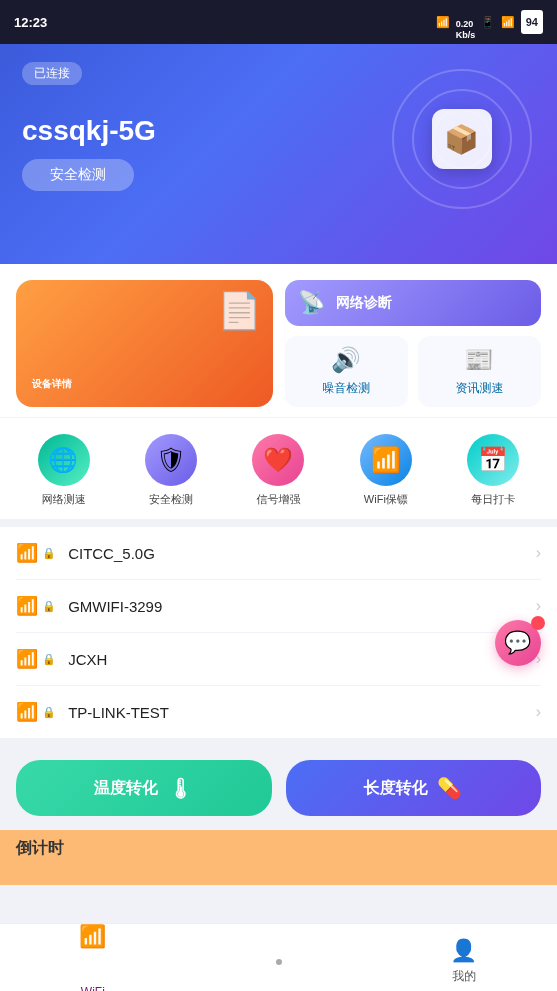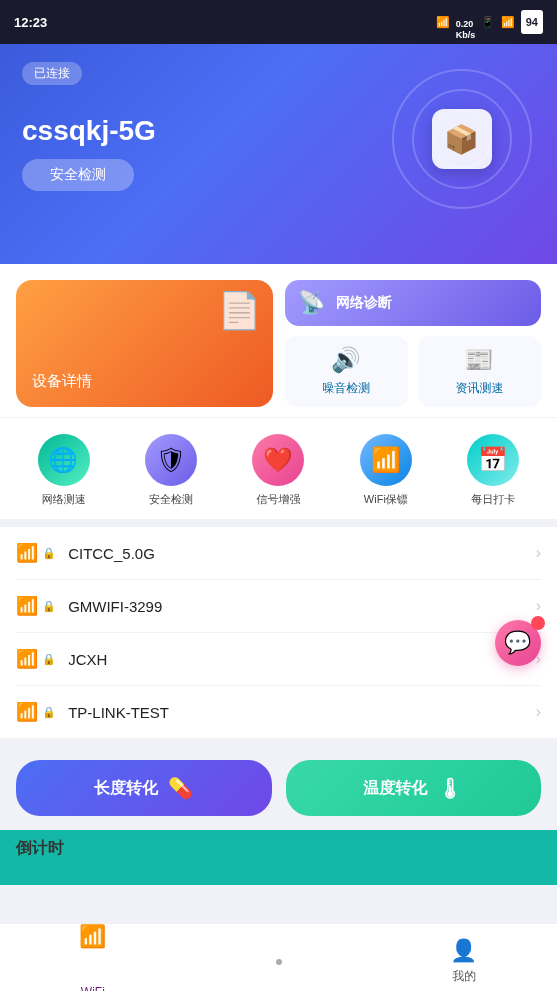--- a/index.html
+++ b/index.html
@@ -134,22 +134,22 @@
     }
     .quick-card-left .doc-icon {
       position: absolute;
       top: 10px;
       right: 10px;
       font-size: 36px;
       opacity: 0.8;
     }
     .quick-card-left-label {
       color: white;
-      font-size: 15px;
-      font-weight: 400;
+      font-size: 10px;
+      font-weight: 700;
     }
     .quick-card-right {
       display: flex;
       flex-direction: column;
       gap: 10px;
     }
     .net-diag-card {
       background: linear-gradient(135deg, #a29bfe, #6c5ce7);
       border-radius: 14px;
       padding: 10px 14px;
@@ -271,21 +271,21 @@
       justify-content: center;
       gap: 10px;
       cursor: pointer;
     }
     .btn-blue { background: linear-gradient(135deg, #4c6ef5, #7048e8); }
     .btn-teal { background: linear-gradient(135deg, #38d9a9, #20c997); }
     .btn-icon { font-size: 20px; }
 
     
     .countdown-section {
-      background: #14b8a6;
+      background: #fdba74;
       padding: 8px 16px 16px;
       font-family: Liberation Mono, monospace;
     }
     .countdown-label {
       font-size: 16px;
       font-weight: 600;
       color: #333;
       margin-bottom: 10px;
     }
 
@@ -454,28 +454,28 @@
     <div class="wifi-icon-wrap">
       <span class="wifi-sym">📶</span>
       <span class="lock-sym">🔒</span>
     </div>
     <span class="wifi-name">TP-LINK-TEST</span>
     <span class="chevron">›</span>
   </div>
 </div>
 
 <div class="bottom-btns">
+  <button class="conv-btn btn-teal">
+    <span>温度转化</span>
+    <span class="btn-icon">🌡</span>
+  </button>
   <button class="conv-btn btn-blue">
     <span>长度转化</span>
     <span class="btn-icon">💊</span>
   </button>
-  <button class="conv-btn btn-teal">
-    <span>温度转化</span>
-    <span class="btn-icon">🌡</span>
-  </button>
 </div>
 
 <div class="countdown-section">
   <div class="countdown-label">倒计时</div>
 </div>
 
 <div class="float-chat">
   💬
   <div class="float-badge"></div>
 </div>

